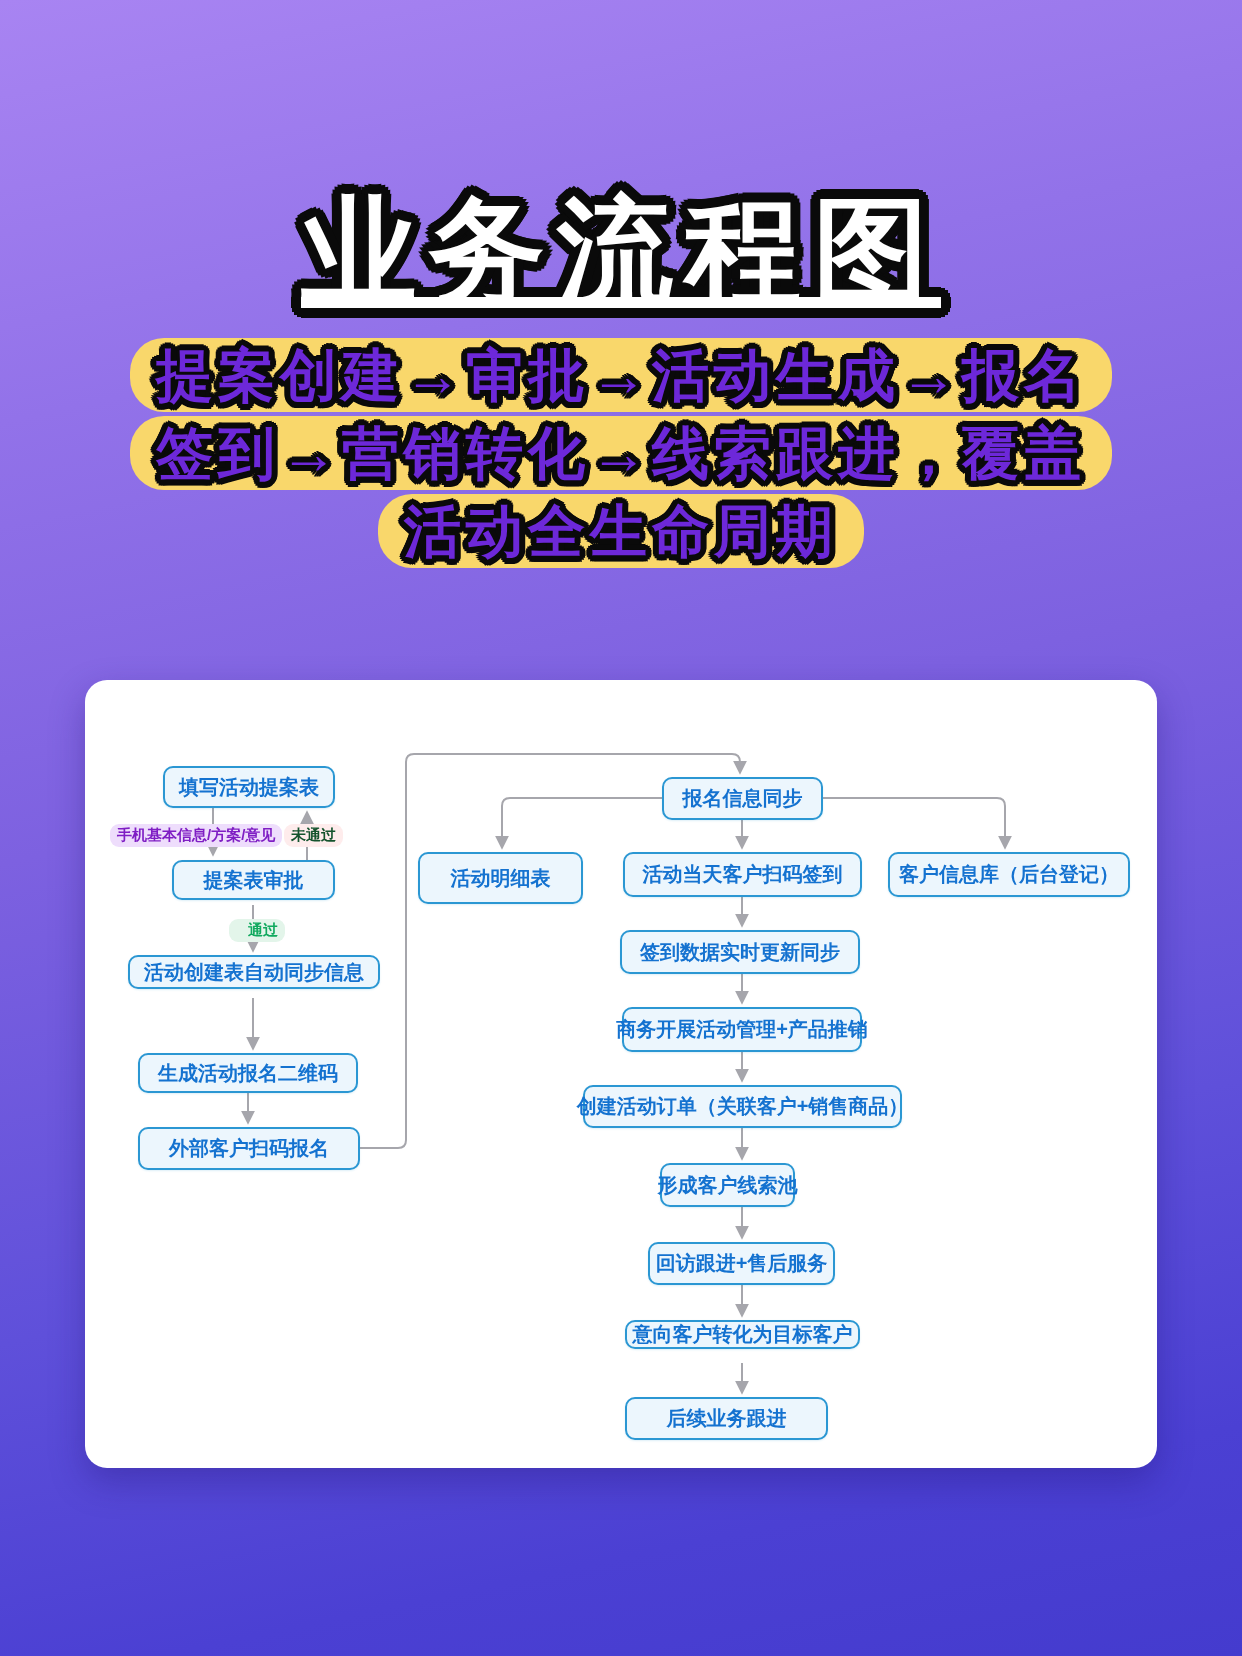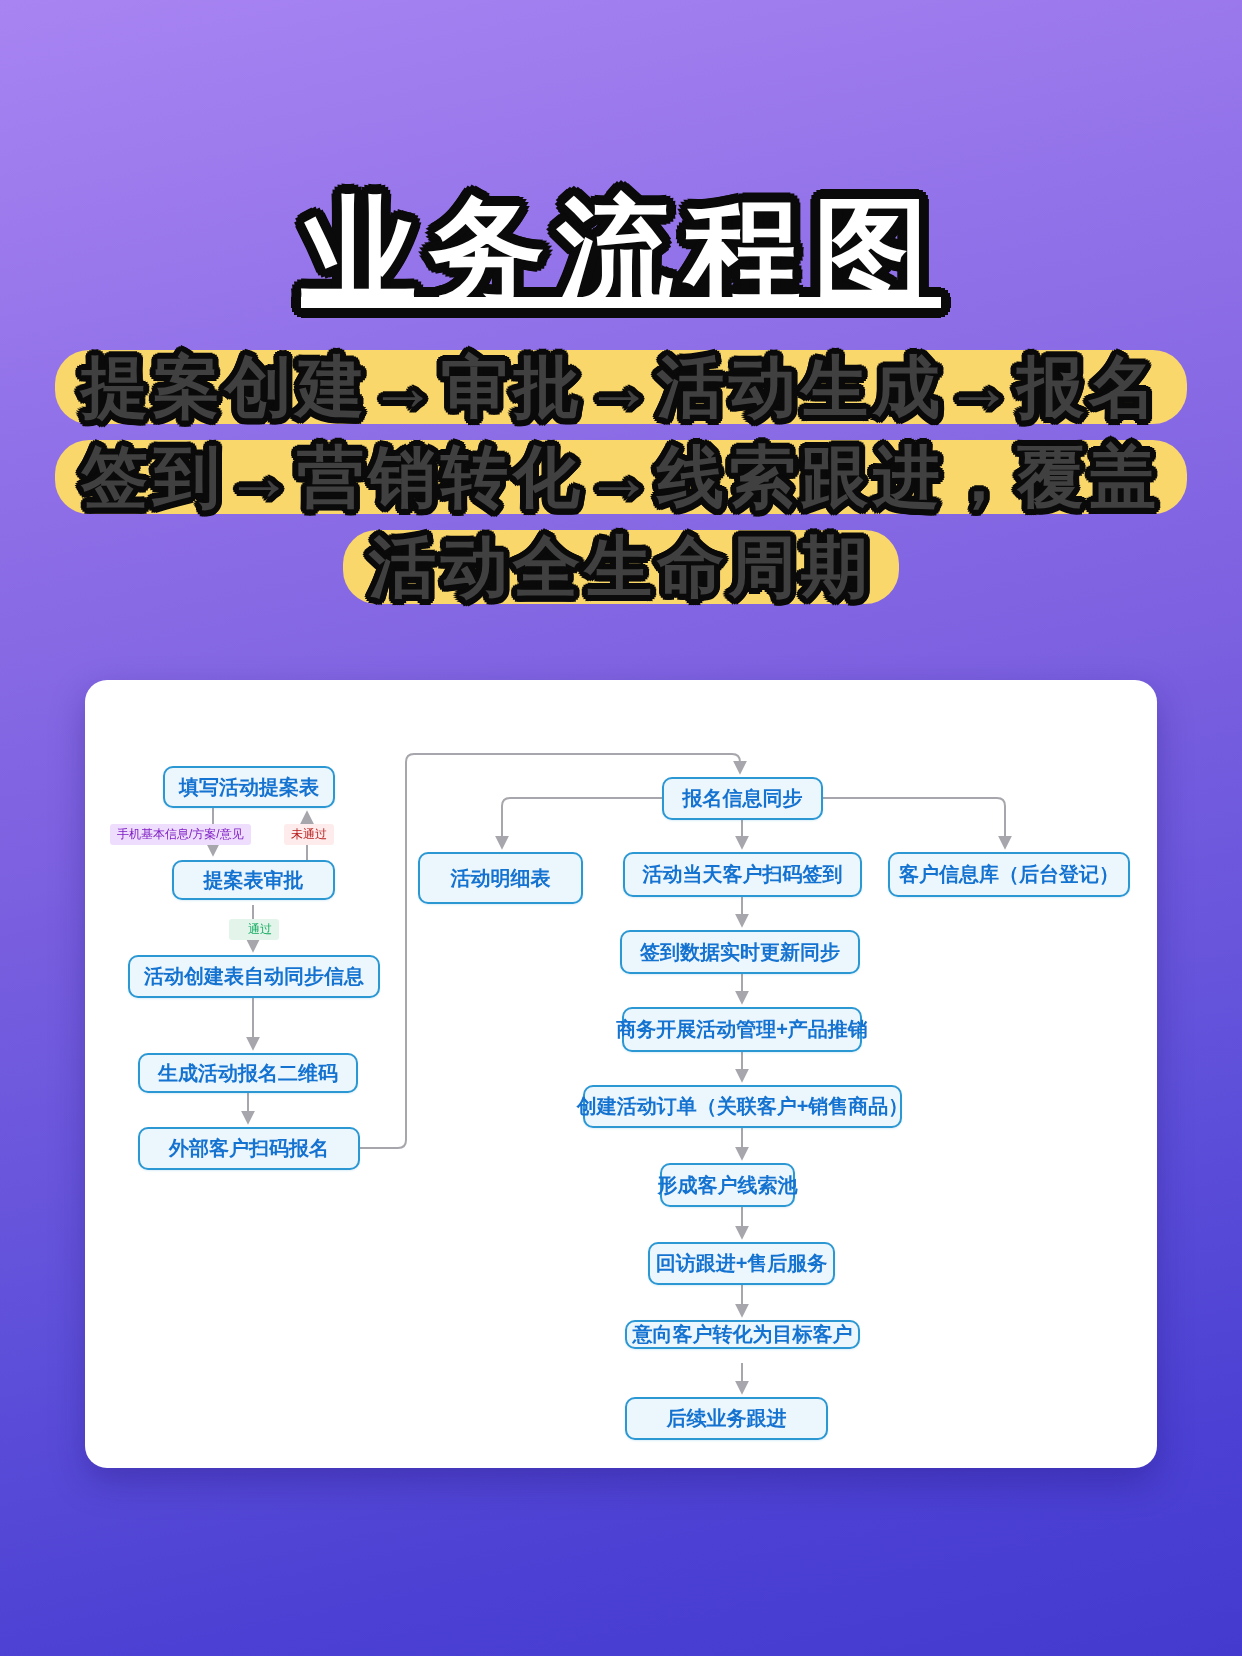--- a/index.html
+++ b/index.html
@@ -19,49 +19,48 @@
       9px 4px #0a0a0a,-9px 4px #0a0a0a,9px -4px #0a0a0a,-9px -4px #0a0a0a,
       4px 9px #0a0a0a,-4px 9px #0a0a0a,4px -9px #0a0a0a,-4px -9px #0a0a0a;
     text-decoration: underline;
   }
   
   .subtitle{position:absolute;top:338px;left:0;width:100%;text-align:center;}
   .subtitle .line{margin:0 0 4px 0;}
   .subtitle .pill{
     display:inline-block;background:#f9d76b;border-radius:34px;
     padding:1px 26px;line-height:72px;
-    font-size:67px;font-weight:900;letter-spacing:5px;color:#404040;white-space:nowrap;
+    font-size:57px;font-weight:900;letter-spacing:5px;color:#6d28d9;white-space:nowrap;
     text-shadow:
       6px 0 #0a0a0a,-6px 0 #0a0a0a,0 6px #0a0a0a,0 -6px #0a0a0a,
       4.3px 4.3px #0a0a0a,-4.3px 4.3px #0a0a0a,4.3px -4.3px #0a0a0a,-4.3px -4.3px #0a0a0a,
       5.5px 2.3px #0a0a0a,-5.5px 2.3px #0a0a0a,5.5px -2.3px #0a0a0a,-5.5px -2.3px #0a0a0a,
       2.3px 5.5px #0a0a0a,-2.3px 5.5px #0a0a0a,2.3px -5.5px #0a0a0a,-2.3px -5.5px #0a0a0a;
-    margin-top: 12px;
   }
   
   .card{
     position:absolute;left:85px;top:680px;width:1072px;height:788px;
     background:#ffffff;border-radius:22px;
     box-shadow:0 14px 34px rgba(35,20,120,.35);
   }
   .edges{position:absolute;left:85px;top:680px;width:1072px;height:788px;pointer-events:none;}
   .node{
     position:absolute;box-sizing:border-box;
     background:#ecf6fd;border:2px solid #2b97d3;border-radius:10px;
     color:#1472d0;font-weight:bold;font-size:20px;
     display:flex;align-items:center;justify-content:center;
     text-align:center;white-space:nowrap;
     box-shadow:0 1px 2px rgba(43,151,211,.15);
   }
   .edge-label{
-    position:absolute;font-size:12px;font-weight:normal;
-    padding:2px 7px;border-radius:3px;white-space:nowrap;
+    position:absolute;font-size:15px;font-weight:bold;
+    padding:2px 7px;border-radius:9px;white-space:nowrap;
   }
   .lbl-info{left:110px;top:824px;background:#eeddfc;color:#7f1ec4;}
-  .lbl-fail{left:284px;top:824px;background:#feecec;color:#b91c1c;}
+  .lbl-fail{left:284px;top:824px;background:#feecec;color:#14532d;}
   .lbl-pass{left:229px;top:919px;background:#e3f5ea;color:#10a95e;padding-left:19px;}
 </style>
 </head>
 <body>
 
 <h1 class="poster-title">业务流程图</h1>
 
 <div class="subtitle">
   <div class="line"><span class="pill">提案创建→审批→活动生成→报名</span></div>
   <div class="line"><span class="pill">签到→营销转化→线索跟进，覆盖</span></div>
@@ -91,21 +90,21 @@
     <path marker-end="url(#arr)" d="M 742 1052 L 742 1080"></path>
     <path marker-end="url(#arr)" d="M 742 1128 L 742 1158"></path>
     <path marker-end="url(#arr)" d="M 742 1207 L 742 1237"></path>
     <path marker-end="url(#arr)" d="M 742 1285 L 742 1315"></path>
     <path marker-end="url(#arr)" d="M 742 1363 L 742 1392"></path>
   </g>
 </svg>
 
 <div class="node" style="left:163px;top:766px;width:172px;height:42px">填写活动提案表</div>
 <div class="node" style="left:172px;top:860px;width:163px;height:40px">提案表审批</div>
-<div class="node" style="left:128px;top:955px;width:252px;height:43px">活动创建表自动同步信息</div>
+<div class="node" style="left:128px;top:955px;width:252px;height:34px">活动创建表自动同步信息</div>
 <div class="node" style="left:138px;top:1053px;width:220px;height:40px">生成活动报名二维码</div>
 <div class="node" style="left:138px;top:1127px;width:222px;height:43px">外部客户扫码报名</div>
 <div class="node" style="left:662px;top:777px;width:161px;height:43px">报名信息同步</div>
 <div class="node" style="left:418px;top:852px;width:165px;height:52px">活动明细表</div>
 <div class="node" style="left:623px;top:852px;width:239px;height:45px">活动当天客户扫码签到</div>
 <div class="node" style="left:888px;top:852px;width:242px;height:45px">客户信息库（后台登记）</div>
 <div class="node" style="left:620px;top:930px;width:240px;height:44px">签到数据实时更新同步</div>
 <div class="node" style="left:622px;top:1007px;width:240px;height:45px">商务开展活动管理+产品推销</div>
 <div class="node" style="left:583px;top:1085px;width:319px;height:43px">创建活动订单（关联客户+销售商品）</div>
 <div class="node" style="left:660px;top:1163px;width:135px;height:44px">形成客户线索池</div>

